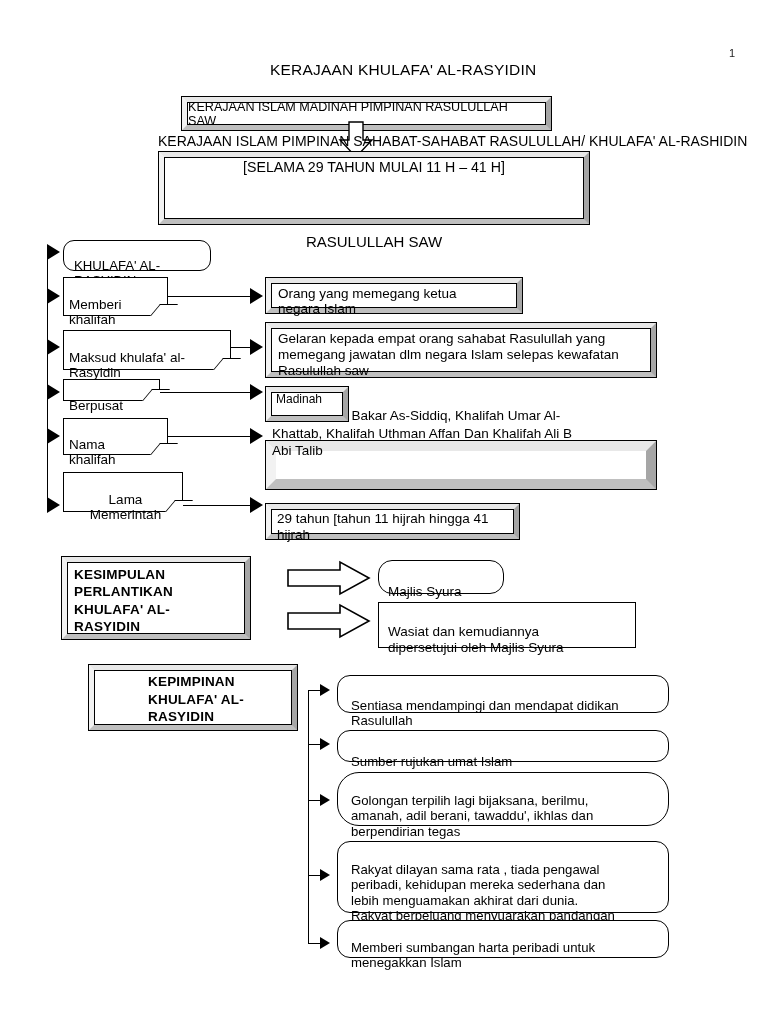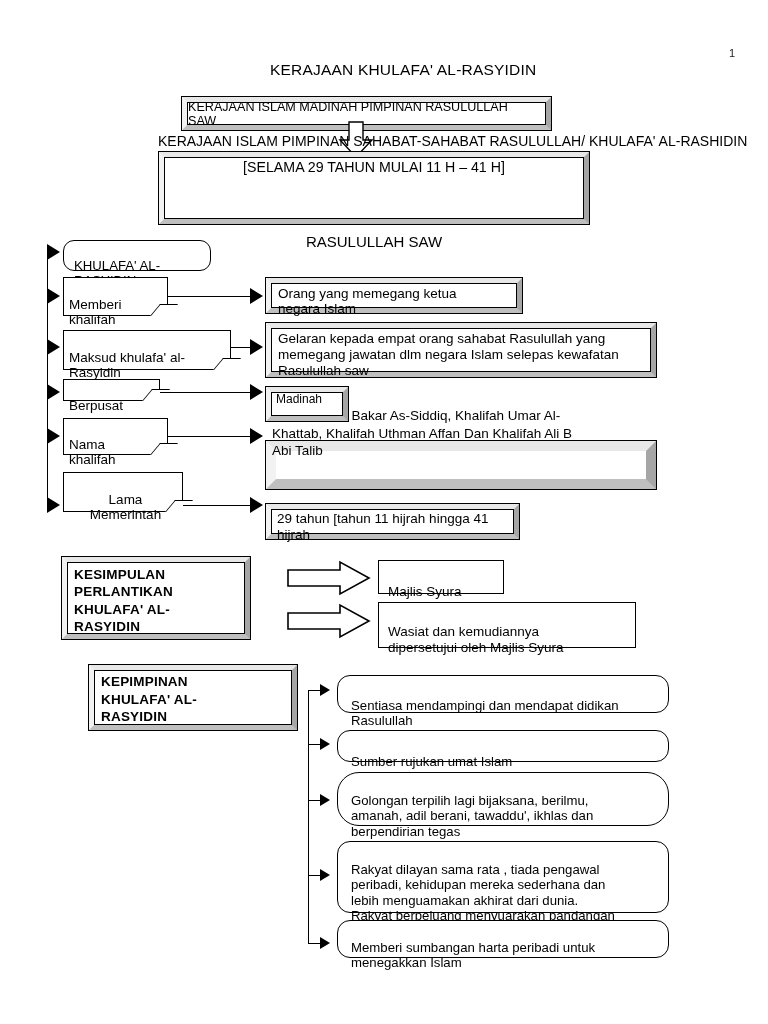--- a/index.html
+++ b/index.html
@@ -305,41 +305,41 @@
 KHULAFA' AL-
 RASYIDIN</div>
     </div>
   </div>
 
   <div class="abs" style="left:288px; top:562px;">
     <svg width="82" height="33" viewBox="0 0 82 33">
       <polygon points="0,8 52,8 52,0 81,16 52,32 52,24 0,24" fill="#ffffff" stroke="#000000" stroke-width="1.6"></polygon>
     </svg>
   </div>
-  <div class="abs rect" style="left:378px; top:560px; width:126px; height:34px; padding:7px 0 0 9px;">
+  <div class="abs rect" style="left:378px; top:560px; width:126px; height:34px; padding:7px 0 0 9px;border-radius:14px;">
     <span>Majlis Syura</span>
   </div>
 
   <div class="abs" style="left:288px; top:605px;">
     <svg width="82" height="33" viewBox="0 0 82 33">
       <polygon points="0,8 52,8 52,0 81,16 52,32 52,24 0,24" fill="#ffffff" stroke="#000000" stroke-width="1.6"></polygon>
     </svg>
   </div>
   <div class="abs rect" style="left:378px; top:602px; width:258px; height:46px; padding:5px 0 0 9px;">
     <span>Wasiat dan kemudiannya
 dipersetujui oleh Majlis Syura</span>
   </div>
 
   <div class="abs box3d" style="left:88px; top:664px; width:210px; height:67px;">
     <div class="bevel-t"></div>
     <div class="bevel-l"></div>
     <div class="bevel-r"></div>
     <div class="bevel-b"></div>
     <div class="inner">
-      <div class="btxt bold" style="padding:2px 0 0 6px; line-height:1.3;">KEPIMPINAN
+      <div class="btxt bold" style="padding:2px 0 0 6px; line-height:1.3;margin-left:47px;">KEPIMPINAN
 KHULAFA' AL-
 RASYIDIN</div>
     </div>
   </div>
 
   <div class="abs vline" style="left:308px; top:690px; height:253px;"></div>
   <div class="abs hline" style="left:308px; top:690px; width:14px;"></div>
   <div class="abs hline" style="left:308px; top:744px; width:14px;"></div>
   <div class="abs hline" style="left:308px; top:800px; width:14px;"></div>
   <div class="abs hline" style="left:308px; top:875px; width:14px;"></div>

